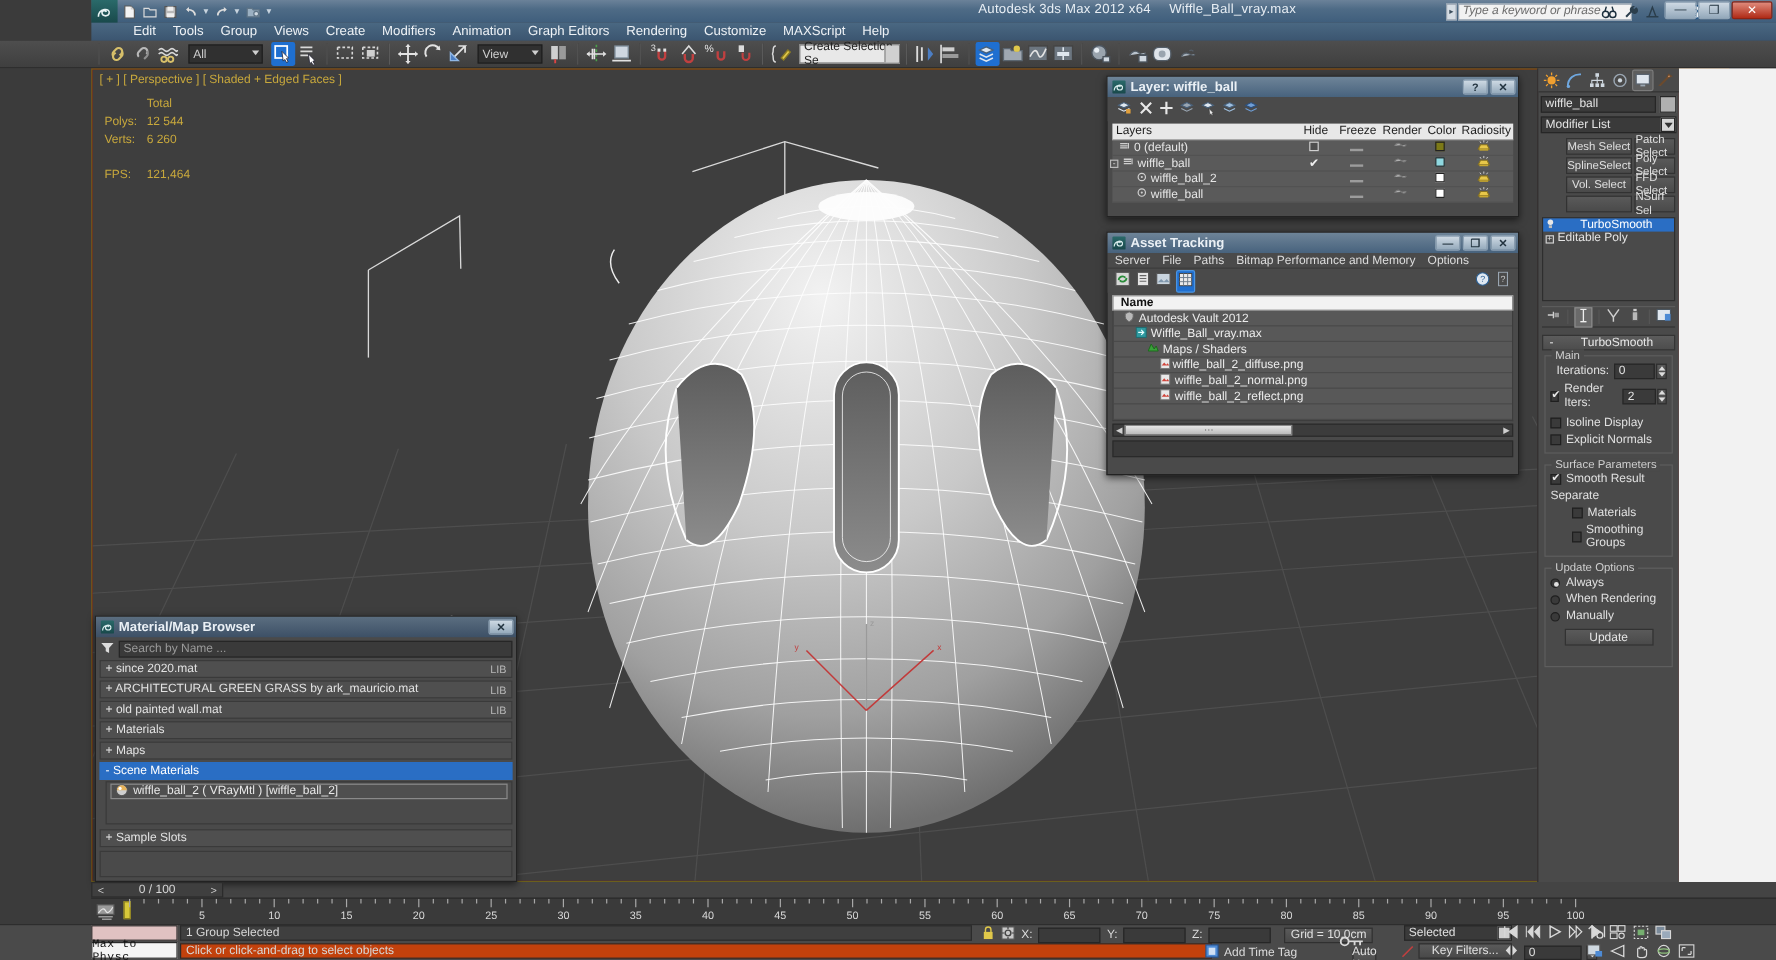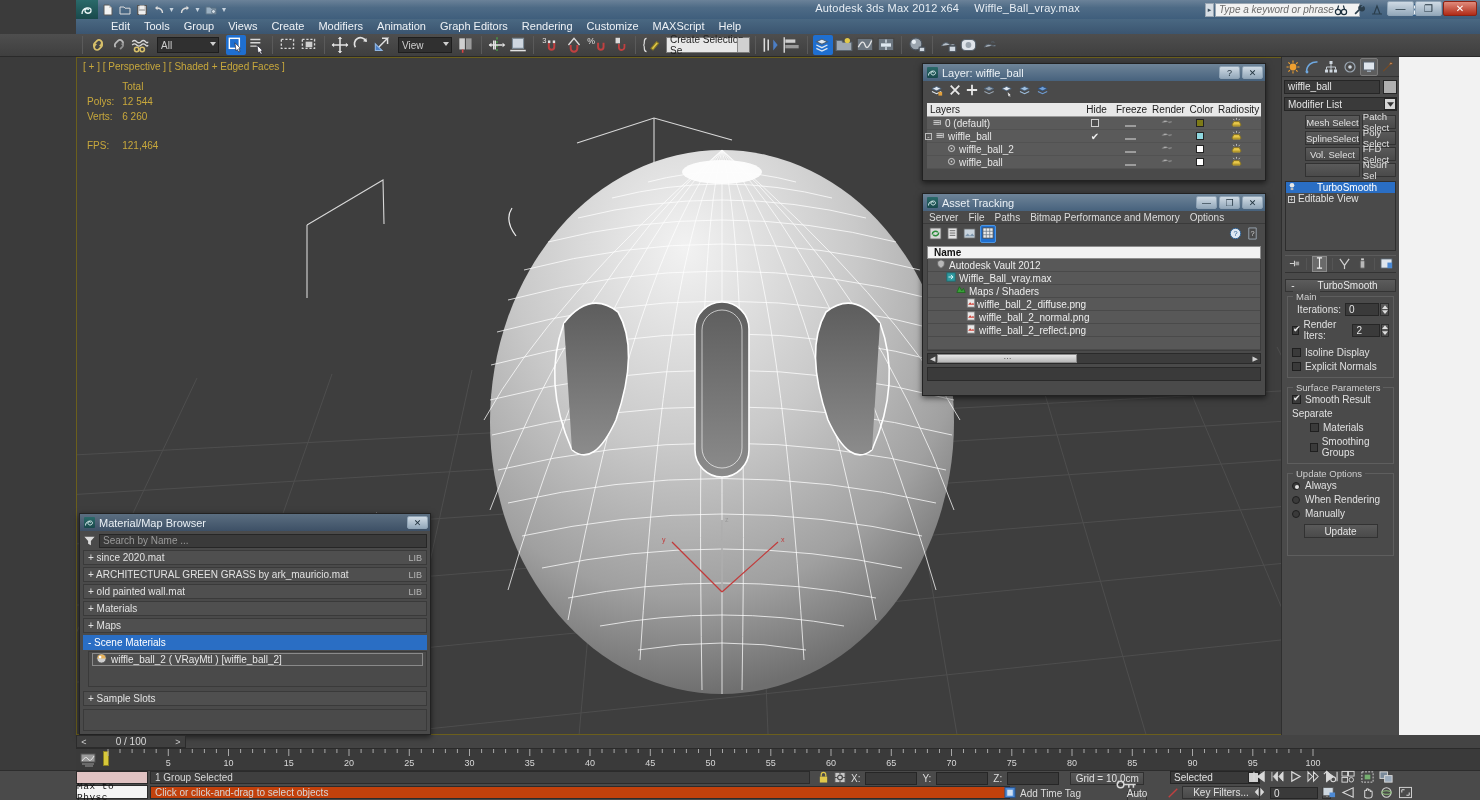--- a/index.html
+++ b/index.html
@@ -57,21 +57,21 @@
     background:#7f1d1d; overflow:hidden; border:1px solid #6b5f1c; }
   .vp-label { position:absolute; left:6px; top:3px; color:#c8a83c; font-size:10px; }
   .vp-stats { position:absolute; left:8px; top:20px; color:#c8a83c; font-size:10px; line-height:13px; }
   .vp-stats td { color:#c8a83c; font-size:10px; padding-right:6px; }
   .grid-svg { position:absolute; left:0; top:0; }
 
   
   .dlg { position:absolute; background:#4a4a4a; border:1px solid #222;
     box-shadow:0 2px 6px rgba(0,0,0,.6); }
   .dlg-title { height:17px; background:linear-gradient(180deg,#6e8498,#47627d);
-    display:flex; align-items:center; padding-left:4px; color:#eaf0f5; font-size:11px; gap:4px; }
+    display:flex; align-items:center; padding-left:4px; color:#eaf0f5; font-size:11px; gap:4px;font-weight:bold; }
   .dlg-title .logo { width:11px;height:11px;background:linear-gradient(180deg,#2a6a6a,#19494b);
     display:flex;align-items:center;justify-content:center;border-radius:1px;}
   .dlg-btns { margin-left:auto; display:flex; gap:2px; padding-right:2px; }
   .dlg-btns .b { width:21px; height:13px; border:1px solid #8fa3b5; border-radius:2px;
     background:linear-gradient(180deg,#cfdae4,#94a9bb); color:#22333f; font-size:9px;
     display:flex; align-items:center; justify-content:center; }
 
   
   #layerDlg { left:922px; top:63px; width:344px; height:118px; }
   .layer-toolbar { height:20px; display:flex; align-items:center; gap:5px; padding-left:8px;
@@ -1040,21 +1040,21 @@
     <div class="cp-stack" id="cpStack">
         <div class="srow sel">
           <span><svg width="8" height="9" viewBox="0 0 9 10">
               <circle cx="4.5" cy="3.6" r="2.6" fill="#e8e8e8"></circle>
               <rect x="3" y="6.4" width="3" height="2.6" fill="#bdbdbd"></rect>
             </svg></span>
           <span style="flex:1;text-align:center">TurboSmooth</span>
         </div>
         <div class="srow">
           <span><span style="display:inline-block;width:7px;height:7px;border:1px solid #cfcfcf;font-size:7px;line-height:5px;text-align:center;color:#e4e4e4;">+</span></span>
-          <span style="flex:1;text-align:left">Editable View</span>
+          <span style="flex:1;text-align:left">Editable Poly</span>
         </div>
       </div>
     <div class="cp-stacktools">
       <span>
         <svg width="13" height="13" viewBox="0 0 14 14">
             <path d="M2 7h5M7 4v6" stroke="#cfcfcf" stroke-width="1.2"></path>
             <rect x="8" y="5" width="4" height="4" fill="#9a9a9a"></rect>
           </svg></span>
       <span style="width:1px;height:12px;background:#555;"></span>
       <span style="background:#6a6a6a;border:1px solid #8a8a8a;padding:0 2px;">

